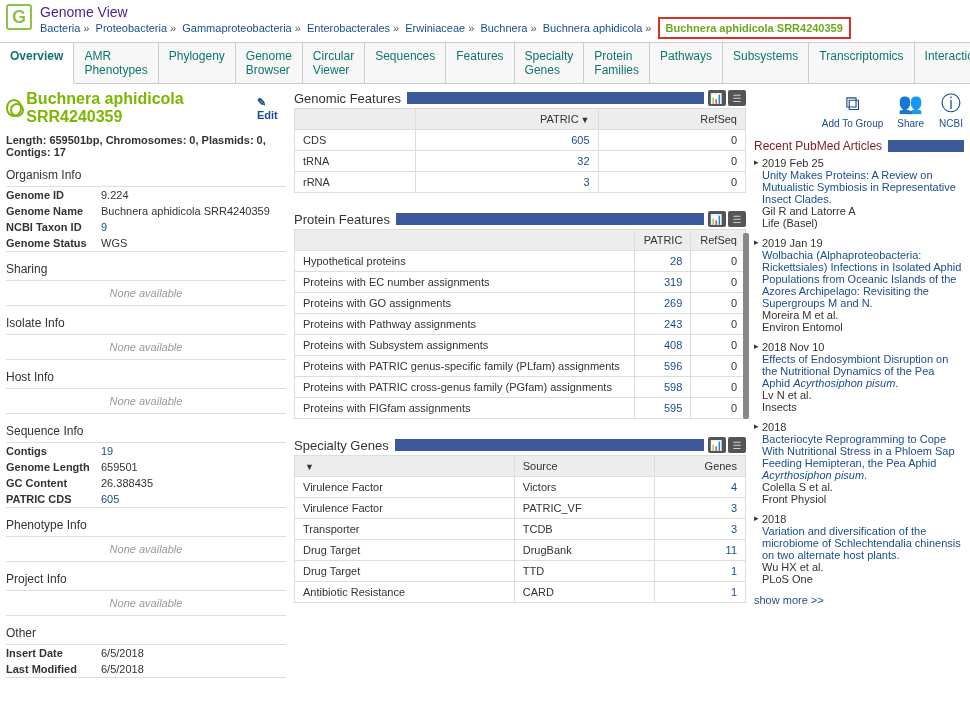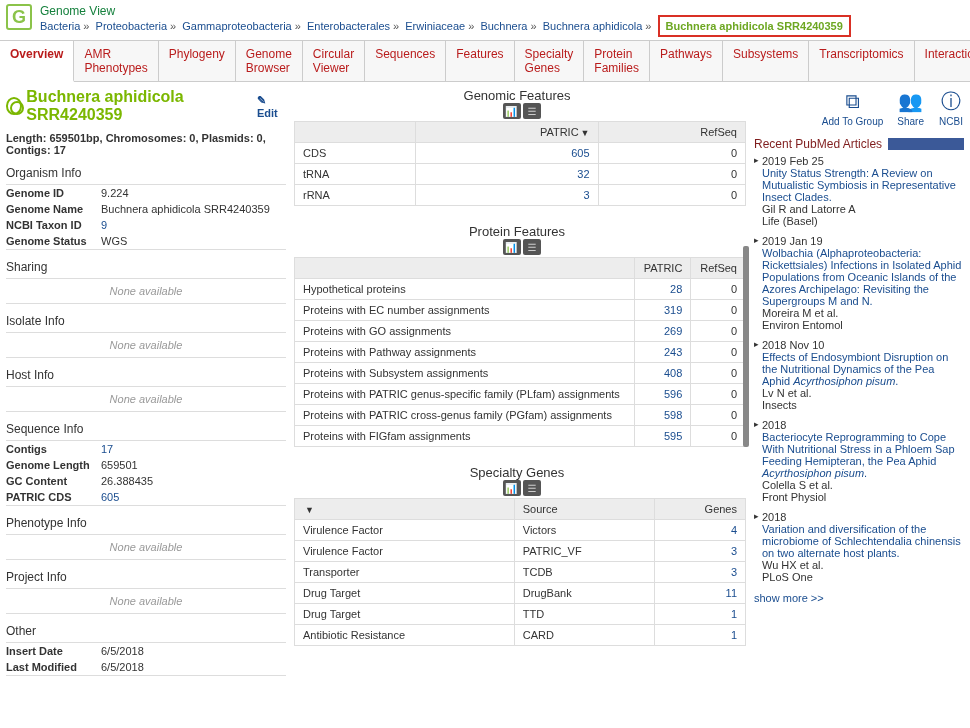--- a/index.html
+++ b/index.html
@@ -1,43 +1,43 @@
 <!DOCTYPE html>
 <html><head>
 <meta charset="utf-8">
 <style>
 * { box-sizing: border-box; margin: 0; padding: 0; }
 body { font-family: Arial, Helvetica, sans-serif; font-size: 12px; color: #333; background: #fff; width: 970px; }
 a { color: #1a4d8f; text-decoration: none; }
 .header-row { display: flex; align-items: flex-start; padding: 4px 6px; }
 .g-icon { width: 26px; height: 26px; border: 2px solid #8bc34a; border-radius: 3px; color: #8bc34a; font-weight: bold; font-size: 18px; text-align: center; line-height: 22px; margin-right: 8px; }
 .hdr-info { flex: 1; }
-.hdr-title { color: #15803d; font-size: 12px; }
+.hdr-title { color: #4c1d95; font-size: 14px; }
 .breadcrumb { font-size: 11px; color: #555; margin-top: 2px; }
 .breadcrumb a { color: #1a4d8f; }
 .breadcrumb .sep { margin: 0 3px; }
 .bc-last { color: #6da722; font-weight: bold; border: 2px solid #d93025; padding: 3px 6px; }
 .tabs { display: flex; border-bottom: 1px solid #ccc; border-top: 1px solid #ccc; background: #f7f7f7; margin-top: 4px; }
-.tab { padding: 6px 10px; font-size: 12px; border-right: 1px solid #ccc; cursor: pointer; color: #b91c1c; }
+.tab { padding: 6px 10px; font-size: 12px; border-right: 1px solid #ccc; cursor: pointer; color: #0f766e; }
 .tab.active { background: #fff; border-bottom: 2px solid #fff; font-weight: bold; margin-bottom: -1px; }
 .main { display: flex; padding: 6px; gap: 8px; }
 .left-col { width: 280px; }
 .mid-col { flex: 1; }
 .right-col { width: 210px; }
 .org-title { color: #7bb700; font-size: 16px; font-weight: bold; display: flex; align-items: center; gap: 4px; }
 .edit-link { color: #1a4d8f; font-size: 11px; margin-left: auto; }
 .pencil { font-size: 11px; }
 .left-sub { font-weight: bold; font-size: 11px; margin-top: 8px; }
 .info-section { border-bottom: 1px solid #ddd; margin-top: 6px; }
 .info-header { font-size: 12px; color: #333; padding: 4px 0; border-bottom: 1px solid #ddd; }
 .info-row { display: flex; padding: 2px 0; font-size: 11px; }
 .info-label { width: 95px; font-weight: bold; }
 .info-val { flex: 1; }
 .none-av { font-style: italic; color: #999; text-align: center; padding: 6px 0; font-size: 11px; }
-.panel-title { display: flex; align-items: center; margin-bottom: 2px; flex-direction: column; }
+.panel-title { display: flex; align-items: center; margin-bottom: 2px; }
 .panel-title-text { font-size: 13px; color: #333; margin-right: 6px; }
 .panel-bar { flex: 1; height: 12px; background: #3b5998; }
 .panel-icons { display: flex; gap: 2px; margin-left: 4px; }
 .panel-ico { width: 18px; height: 16px; background: #555; border-radius: 2px; display:flex; align-items:center; justify-content:center; color:#ccc; font-size:10px; }
 table.data { width: 100%; border-collapse: collapse; font-size: 11px; }
 table.data th { background: #ededed; text-align: right; padding: 4px 8px; border: 1px solid #ddd; font-weight: normal; }
 table.data th:first-child { text-align: left; }
 table.data td { padding: 4px 8px; border: 1px solid #ddd; text-align: right; }
 table.data td:first-child { text-align: left; }
 .num-link { color: #1a4d8f; }
@@ -134,21 +134,21 @@
     </div>
     <div class="info-section">
       <div class="info-header">Host Info</div>
       <div class="none-av">None available</div>
     </div>
     <div class="info-section">
       <div class="info-header">Sequence Info</div>
       <div id="seq-rows">
           <div class="info-row">
             <div class="info-label">Contigs</div>
-            <div class="info-val"><a>17</a></div>
+            <div class="info-val"><a>19</a></div>
           </div>
           <div class="info-row">
             <div class="info-label">Genome Length</div>
             <div class="info-val">659501</div>
           </div>
           <div class="info-row">
             <div class="info-label">GC Content</div>
             <div class="info-val">26.388435</div>
           </div>
           <div class="info-row">
@@ -347,21 +347,21 @@
       <div class="act">
         <div class="act-ico">ⓘ</div>
         <div>NCBI</div>
       </div>
     </div>
     <div class="pubmed-title-row">
       <span class="pubmed-title">Recent PubMed Articles</span>
       <div class="pubmed-bar"></div>
     </div>
     <div id="articles">
-        <div class="article"><div class="art-date">2019 Feb 25</div><a class="art-title">Unity Status Strength: A Review on Mutualistic Symbiosis in Representative Insect Clades.</a><div>Gil R and Latorre A</div><div>Life (Basel)</div></div>
+        <div class="article"><div class="art-date">2019 Feb 25</div><a class="art-title">Unity Makes Proteins: A Review on Mutualistic Symbiosis in Representative Insect Clades.</a><div>Gil R and Latorre A</div><div>Life (Basel)</div></div>
         <div class="article"><div class="art-date">2019 Jan 19</div><a class="art-title">Wolbachia (Alphaproteobacteria: Rickettsiales) Infections in Isolated Aphid Populations from Oceanic Islands of the Azores Archipelago: Revisiting the Supergroups M and N.</a><div>Moreira M et al.</div><div>Environ Entomol</div></div>
         <div class="article"><div class="art-date">2018 Nov 10</div><a class="art-title">Effects of Endosymbiont Disruption on the Nutritional Dynamics of the Pea Aphid <i>Acyrthosiphon pisum</i>.</a><div>Lv N et al.</div><div>Insects</div></div>
         <div class="article"><div class="art-date">2018</div><a class="art-title">Bacteriocyte Reprogramming to Cope With Nutritional Stress in a Phloem Sap Feeding Hemipteran, the Pea Aphid <i>Acyrthosiphon pisum</i>.</a><div>Colella S et al.</div><div>Front Physiol</div></div>
         <div class="article"><div class="art-date">2018</div><a class="art-title">Variation and diversification of the microbiome of Schlechtendalia chinensis on two alternate host plants.</a><div>Wu HX et al.</div><div>PLoS One</div></div>
       </div>
     <a class="show-more">show more &gt;&gt;</a>
   </div>
 </div>
 
 </body></html>

